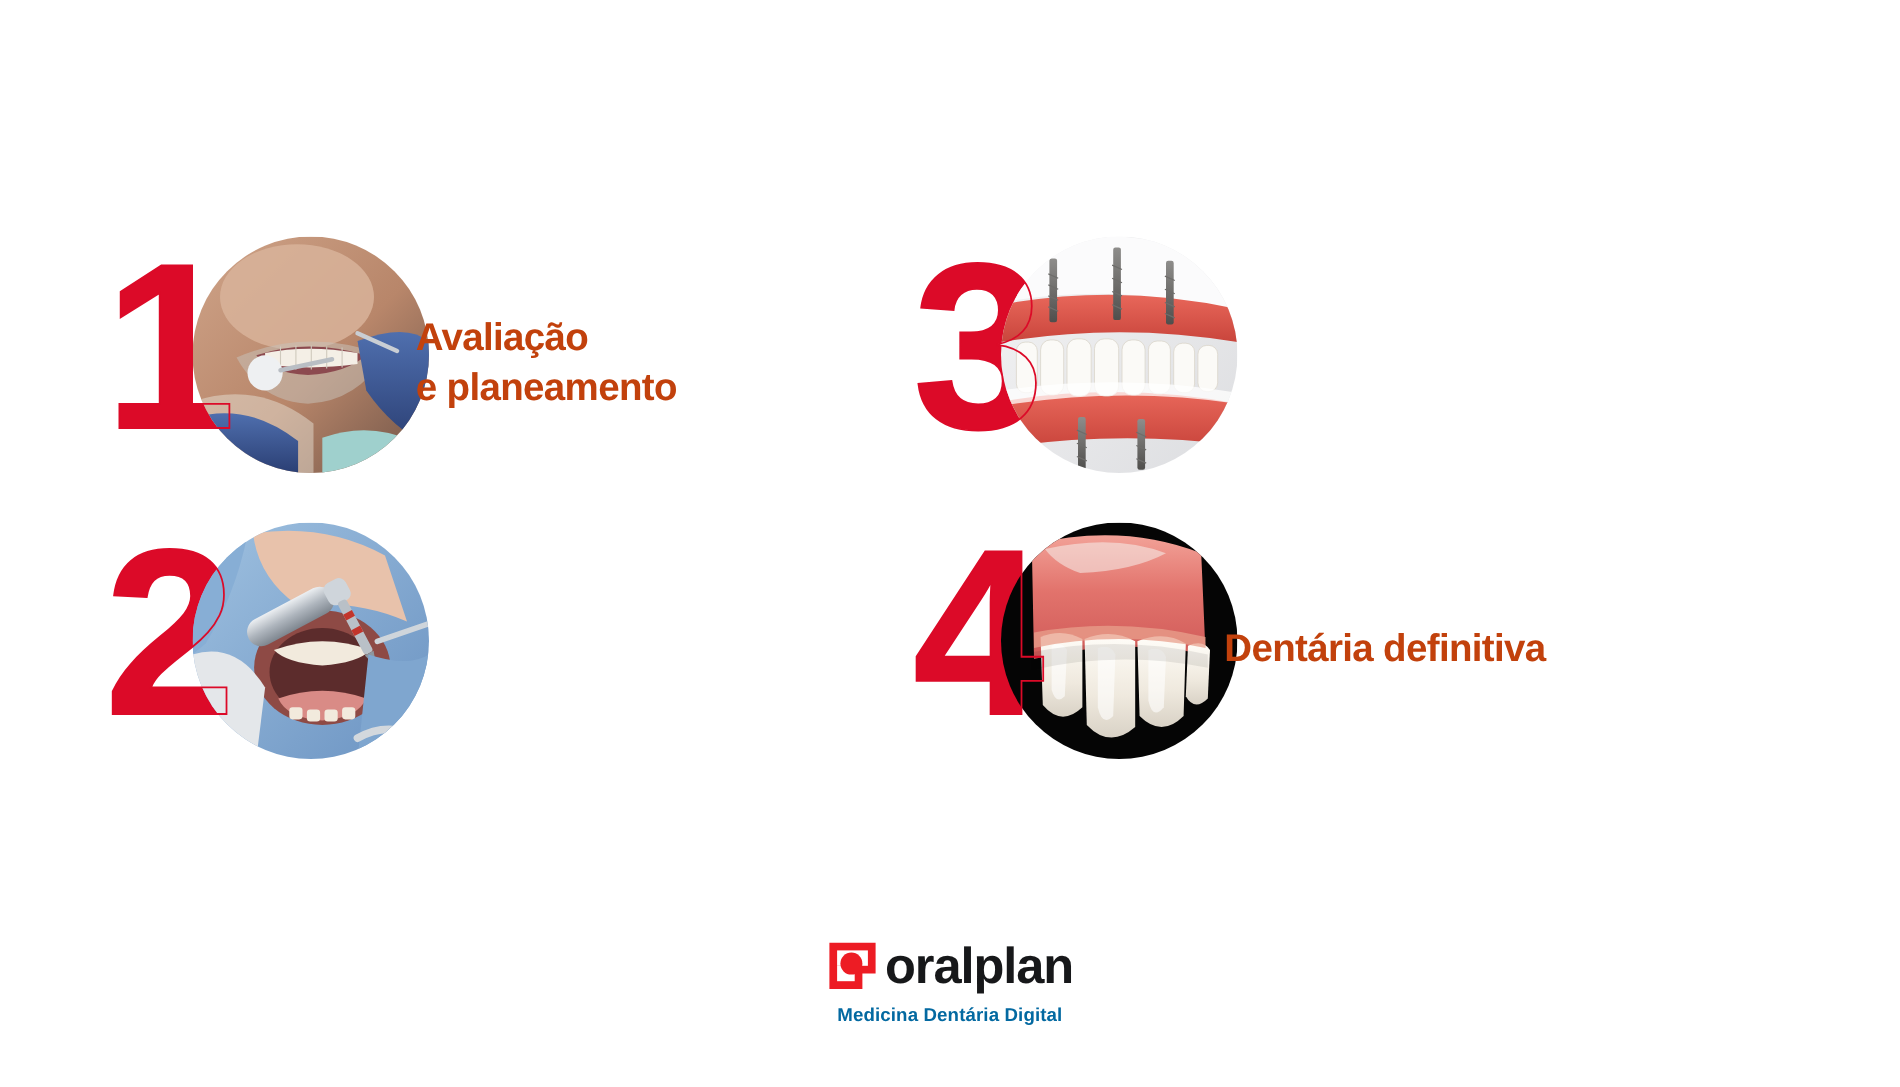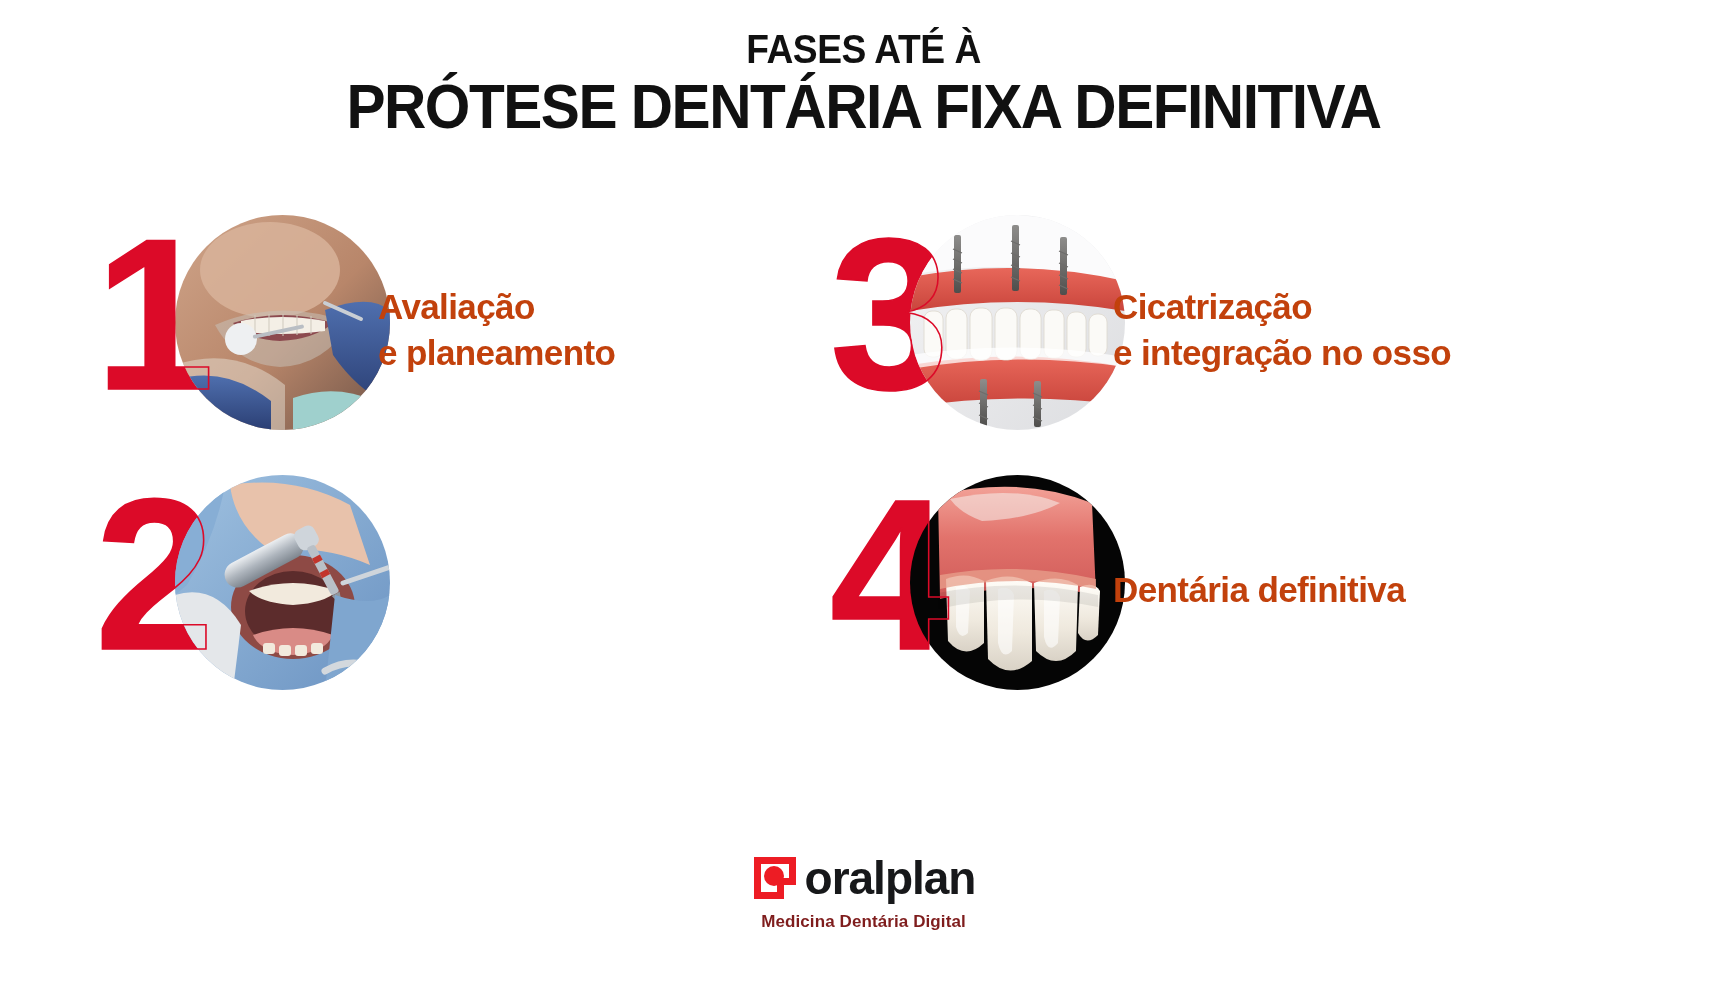--- a/index.html
+++ b/index.html
@@ -147,33 +147,29 @@
     letter-spacing: -1px;
     color: #17181a;
     line-height: 1;
     font-family: "Liberation Sans", sans-serif;
   }
   .logo-tagline {
     margin-top: 7px;
     font-size: 17px;
     font-weight: 700;
     letter-spacing: 0.1px;
-    color: #7f1d1d;
+    color: #0369a1;
     font-family: "Liberation Sans", sans-serif;
   }
 </style>
 </head>
 <body>
 
 <div class="poster">
 
-  <div class="title-block">
-    <div class="title-line1">FASES ATÉ À</div>
-    <div class="title-line2">PRÓTESE DENTÁRIA FIXA DEFINITIVA</div>
-  </div>
 
   <div class="steps">
 
     <div class="step col-left row-top">
       <div class="step-number">1</div>
       <div class="step-photo">
         <svg viewBox="0 0 215 215" preserveAspectRatio="xMidYMid slice" aria-hidden="true">
           <defs>
             <linearGradient id="p1bg" x1="0" y1="0" x2="1" y2="1">
               <stop offset="0%" stop-color="#cfa489"></stop>
@@ -313,22 +309,20 @@
               <line x1="69" y1="188" x2="78" y2="192"></line>
             <line x1="69" y1="200" x2="78" y2="204"></line>
             <line x1="123" y1="178" x2="132" y2="182"></line>
               <line x1="123" y1="190" x2="132" y2="194"></line>
             <line x1="123" y1="202" x2="132" y2="206"></line>
           </g>
           <path d="M150 0 Q190 30 215 10 L215 0Z" fill="#eeeef0"></path>
         </svg>
       </div>
       <div class="step-number-outline">3</div>
-      <div class="step-label">Cicatrização
-e integração no osso</div>
     </div>
 
     <div class="step col-right row-bottom">
       <div class="step-number">4</div>
       <div class="step-photo">
         <svg viewBox="0 0 215 215" preserveAspectRatio="xMidYMid slice" aria-hidden="true">
           <defs>
             <linearGradient id="p4gum" x1="0" y1="0" x2="0" y2="1">
               <stop offset="0%" stop-color="#f2a197"></stop>
               <stop offset="45%" stop-color="#e2736c"></stop>

